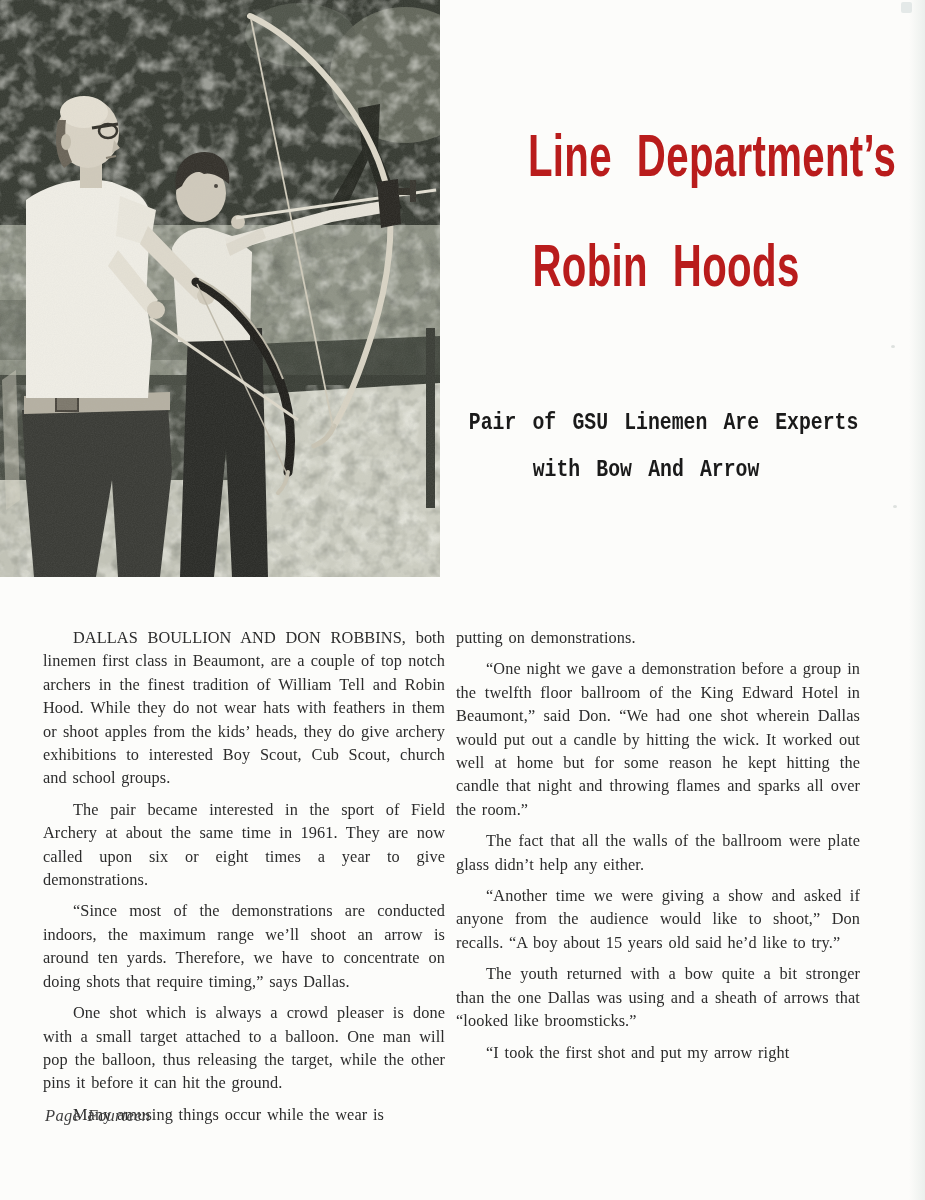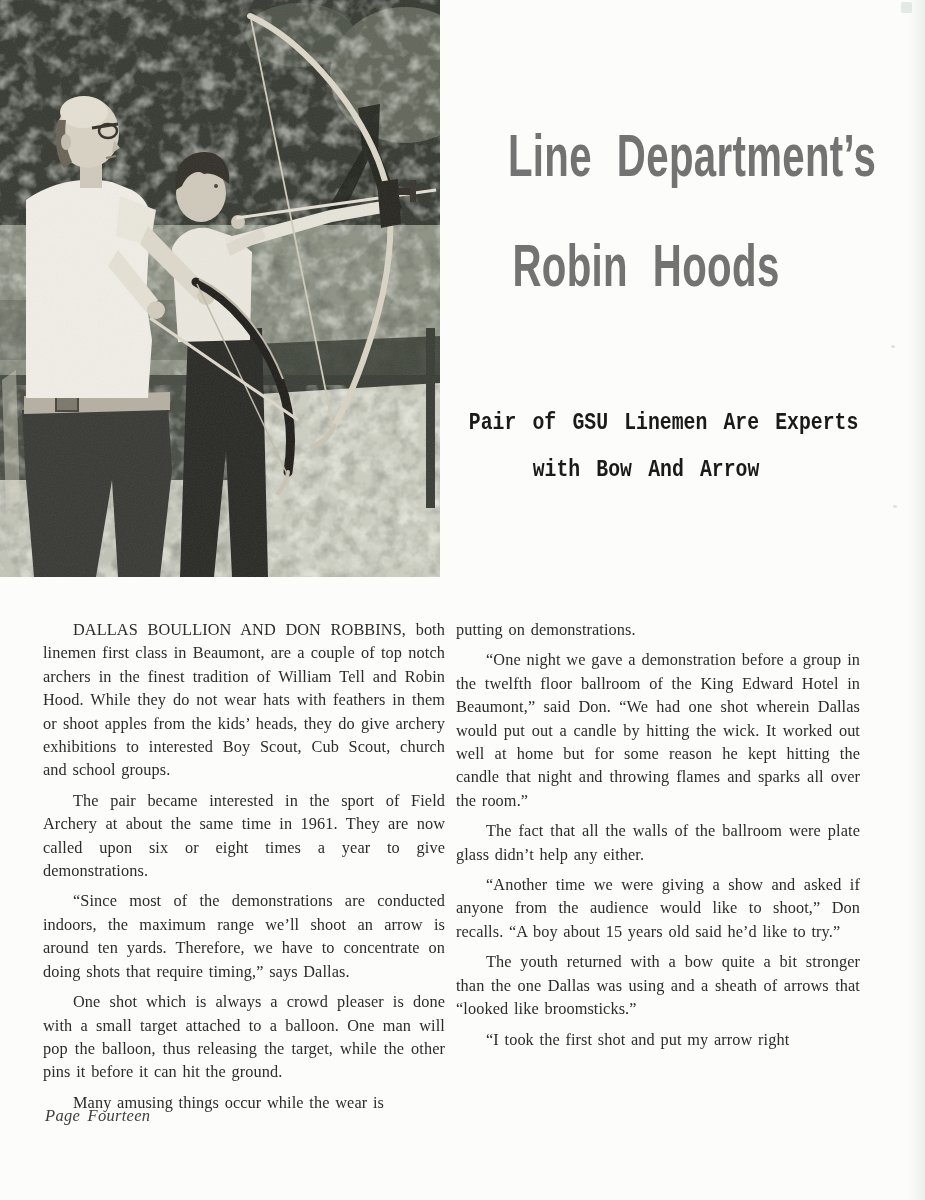--- a/index.html
+++ b/index.html
@@ -18,22 +18,22 @@
     background:#e4e9e8; border-radius:2px;
   }
   .speck { position:absolute; width:4px; height:3px; background:#dde1de; border-radius:50%; }
   .speck.s1 { left:891px; top:345px; }
   .speck.s2 { left:893px; top:505px; }
 
   .photo-wrap { position:absolute; left:0; top:0; width:440px; height:577px; }
   .photo-wrap svg { display:block; }
 
   .headline {
-    position:absolute; left:440px; top:126px; width:412px; text-align:center;
-    color:#737373; font-family:"Liberation Sans", sans-serif; font-weight:bold;
+    position:absolute; left:460px; top:126px; width:412px; text-align:center;
+    color:#b91c1c; font-family:"Liberation Sans", sans-serif; font-weight:bold;
   }
   .headline .hl {
     display:block; font-size:60px; line-height:60px; white-space:nowrap;
     transform:scaleX(0.67); transform-origin:50% 50%;
     word-spacing:20px; letter-spacing:0.5px;
   }
   .headline .hl2 { margin-top:50px; }
 
   .subhead {
     position:absolute; left:440px; top:400px; width:412px; text-align:center;
@@ -41,21 +41,21 @@
   }
   .subhead .sh {
     display:block; font-size:23px; line-height:47px; white-space:nowrap;
     transform:scaleX(0.86); transform-origin:50% 50%; word-spacing:5px;
   }
 
   .col {
     position:absolute; top:618px; font-size:16.3px; line-height:23.4px;
     text-align:justify; color:#2c2c2c; letter-spacing:0.1px; word-spacing:1.5px;
   }
-  .col p { margin:0 0 7px 0; text-indent:30px; }
+  .col p { margin:8px 0 7px 0; text-indent:30px; }
   .col p.cont { text-indent:0; }
   .col-left  { left:43px;  width:402px; }
   .col-right { left:456px; width:404px; }
 
   .footer {
     position:absolute; left:45px; top:1106px;
     font-style:italic; font-size:16.5px; color:#404040;
     letter-spacing:0.3px; word-spacing:3px;
   }
 </style>

